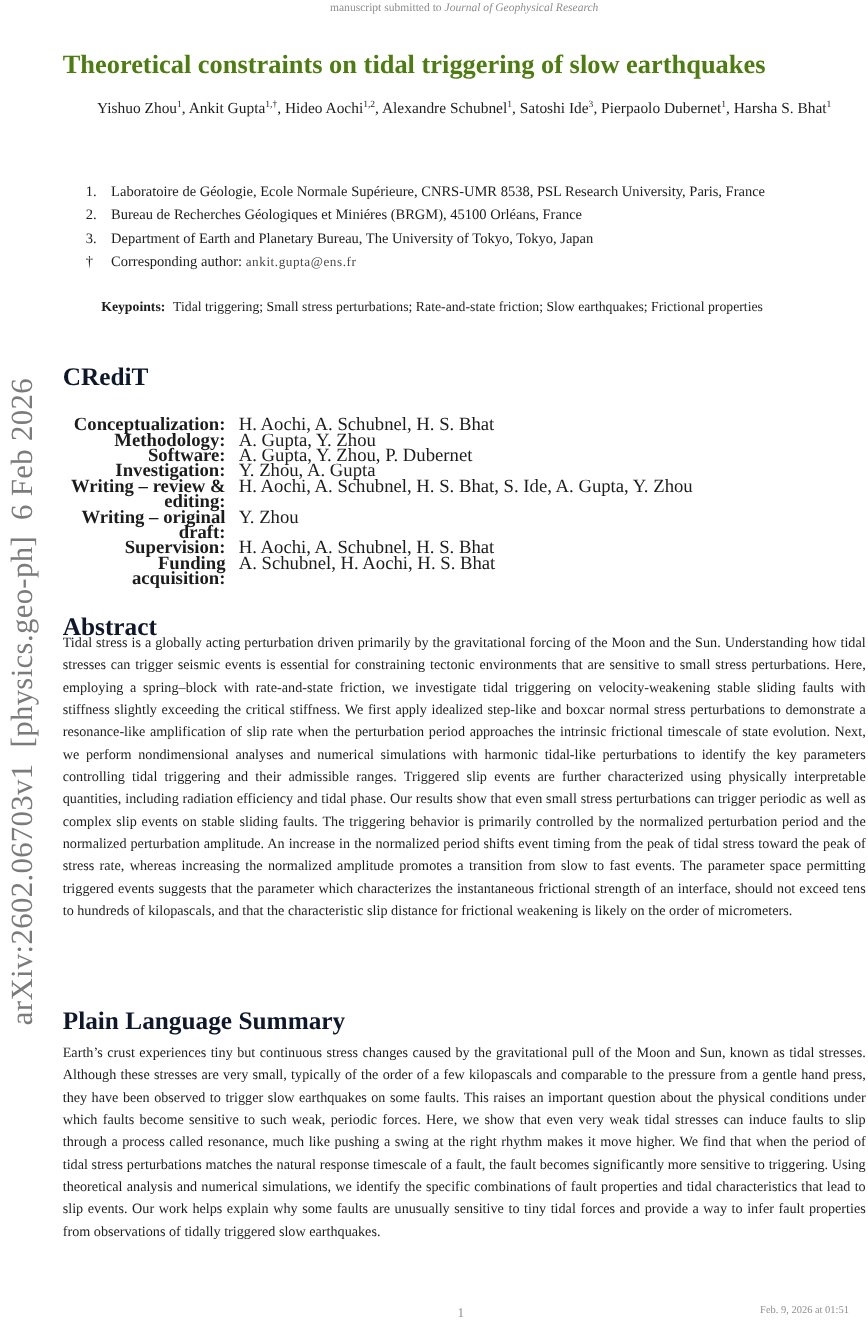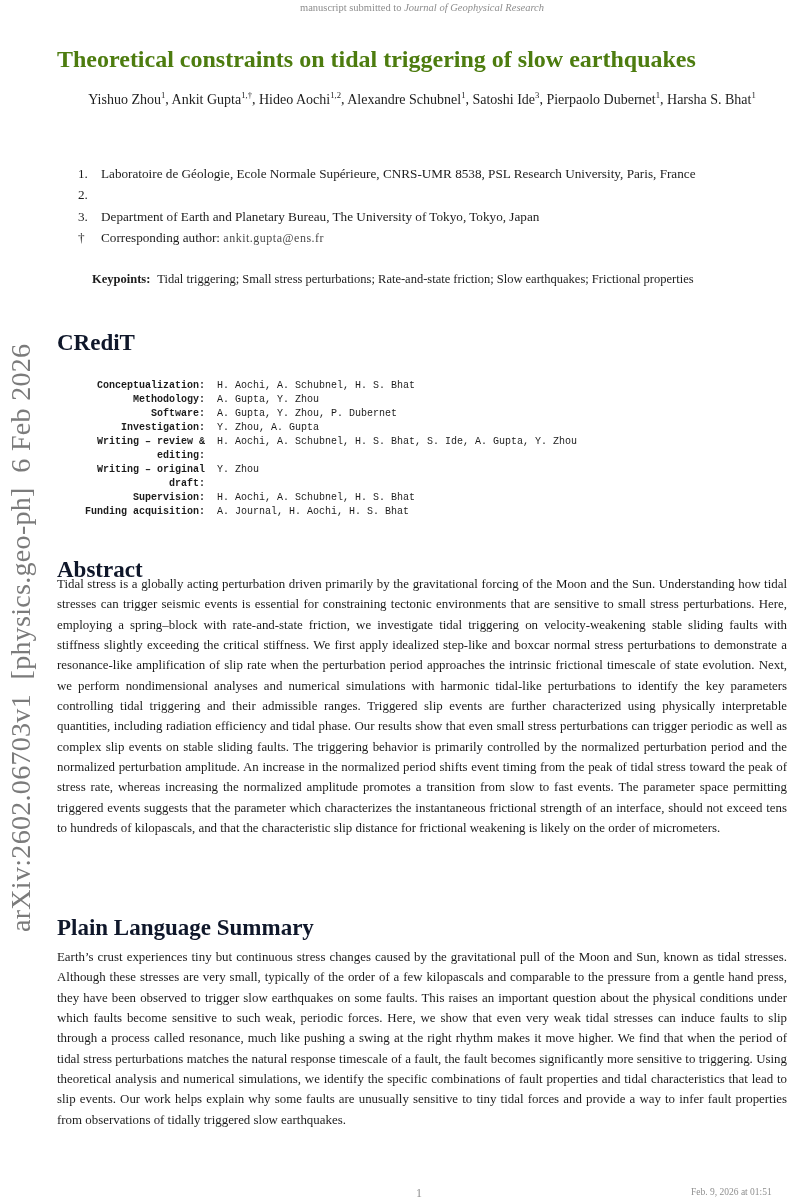--- a/index.html
+++ b/index.html
@@ -47,21 +47,21 @@
   }
   .kp-label { font-weight:bold; margin-right:7px; }
   .section-heading {
     position:absolute; left:57px;
     font-weight:bold; font-size:23px; line-height:27px; color:#0f172a;
   }
   .credit-heading { top:329px; }
   .abstract-heading { top:533px;margin-top:23px; }
   .pls-heading { top:888px;margin-top:26px; }
   .credit-table {
-    position:absolute; top:379px; left:57px; font-size:10px;font-family:Liberation Mono, monospace;
+    position:absolute; top:379px; left:57px; font-size:17px;
   }
   .credit-row { display:flex; line-height:14px; }
   .credit-role { width:148px; flex:0 0 auto; text-align:right; font-weight:bold; }
   .credit-people { padding-left:12px; white-space:nowrap; }
   .body-text {
     position:absolute; left:57px; width:730px;
     font-size:12.9px; line-height:20.35px; text-align:justify;
   }
   .abstract-text { top:574px; }
   .pls-text { top:947px; }
@@ -85,20 +85,21 @@
 
 <div class="authors"><span>Yishuo Zhou<sup>1</sup></span>, <span>Ankit Gupta<sup>1,†</sup></span>, <span>Hideo Aochi<sup>1,2</sup></span>, <span>Alexandre Schubnel<sup>1</sup></span>, <span>Satoshi Ide<sup>3</sup></span>, <span>Pierpaolo Dubernet<sup>1</sup></span>, <span>Harsha S. Bhat<sup>1</sup></span></div>
 
 <div class="affiliations">
     <div class="affil-row">
       <span class="affil-marker">1.</span>
       <span class="affil-text">Laboratoire de Géologie, Ecole Normale Supérieure, CNRS-UMR 8538, PSL Research University, Paris, France</span>
     </div>
     <div class="affil-row">
       <span class="affil-marker">2.</span>
+      <span class="affil-text">Bureau de Recherches Géologiques et Miniéres (BRGM), 45100 Orléans, France</span>
     </div>
     <div class="affil-row">
       <span class="affil-marker">3.</span>
       <span class="affil-text">Department of Earth and Planetary Bureau, The University of Tokyo, Tokyo, Japan</span>
     </div>
     <div class="affil-row">
       <span class="affil-marker">†</span>
       <span class="affil-text">Corresponding author: <span class="email">ankit.gupta@ens.fr</span></span>
     </div>
   </div>
@@ -131,21 +132,21 @@
     <div class="credit-row">
       <span class="credit-role">Writing – original draft:</span>
       <span class="credit-people">Y. Zhou</span>
     </div>
     <div class="credit-row">
       <span class="credit-role">Supervision:</span>
       <span class="credit-people">H. Aochi, A. Schubnel, H. S. Bhat</span>
     </div>
     <div class="credit-row">
       <span class="credit-role">Funding acquisition:</span>
-      <span class="credit-people">A. Journal, H. Aochi, H. S. Bhat</span>
+      <span class="credit-people">A. Schubnel, H. Aochi, H. S. Bhat</span>
     </div>
   </div>
 
 <div class="section-heading abstract-heading">Abstract</div>
 
 <div class="body-text abstract-text">Tidal stress is a globally acting perturbation driven primarily by the gravitational forcing of the Moon and the Sun. Understanding how tidal stresses can trigger seismic events is essential for constraining tectonic environments that are sensitive to small stress perturbations. Here, employing a spring–block with rate-and-state friction, we investigate tidal triggering on velocity-weakening stable sliding faults with stiffness slightly exceeding the critical stiffness. We first apply idealized step-like and boxcar normal stress perturbations to demonstrate a resonance-like amplification of slip rate when the perturbation period approaches the intrinsic frictional timescale of state evolution. Next, we perform nondimensional analyses and numerical simulations with harmonic tidal-like perturbations to identify the key parameters controlling tidal triggering and their admissible ranges. Triggered slip events are further characterized using physically interpretable quantities, including radiation efficiency and tidal phase. Our results show that even small stress perturbations can trigger periodic as well as complex slip events on stable sliding faults. The triggering behavior is primarily controlled by the normalized perturbation period and the normalized perturbation amplitude. An increase in the normalized period shifts event timing from the peak of tidal stress toward the peak of stress rate, whereas increasing the normalized amplitude promotes a transition from slow to fast events. The parameter space permitting triggered events suggests that the parameter which characterizes the instantaneous frictional strength of an interface, should not exceed tens to hundreds of kilopascals, and that the characteristic slip distance for frictional weakening is likely on the order of micrometers.</div>
 
 <div class="section-heading pls-heading">Plain Language Summary</div>
 
 <div class="body-text pls-text">Earth’s crust experiences tiny but continuous stress changes caused by the gravitational pull of the Moon and Sun, known as tidal stresses. Although these stresses are very small, typically of the order of a few kilopascals and comparable to the pressure from a gentle hand press, they have been observed to trigger slow earthquakes on some faults. This raises an important question about the physical conditions under which faults become sensitive to such weak, periodic forces. Here, we show that even very weak tidal stresses can induce faults to slip through a process called resonance, much like pushing a swing at the right rhythm makes it move higher. We find that when the period of tidal stress perturbations matches the natural response timescale of a fault, the fault becomes significantly more sensitive to triggering. Using theoretical analysis and numerical simulations, we identify the specific combinations of fault properties and tidal characteristics that lead to slip events. Our work helps explain why some faults are unusually sensitive to tiny tidal forces and provide a way to infer fault properties from observations of tidally triggered slow earthquakes.</div>

